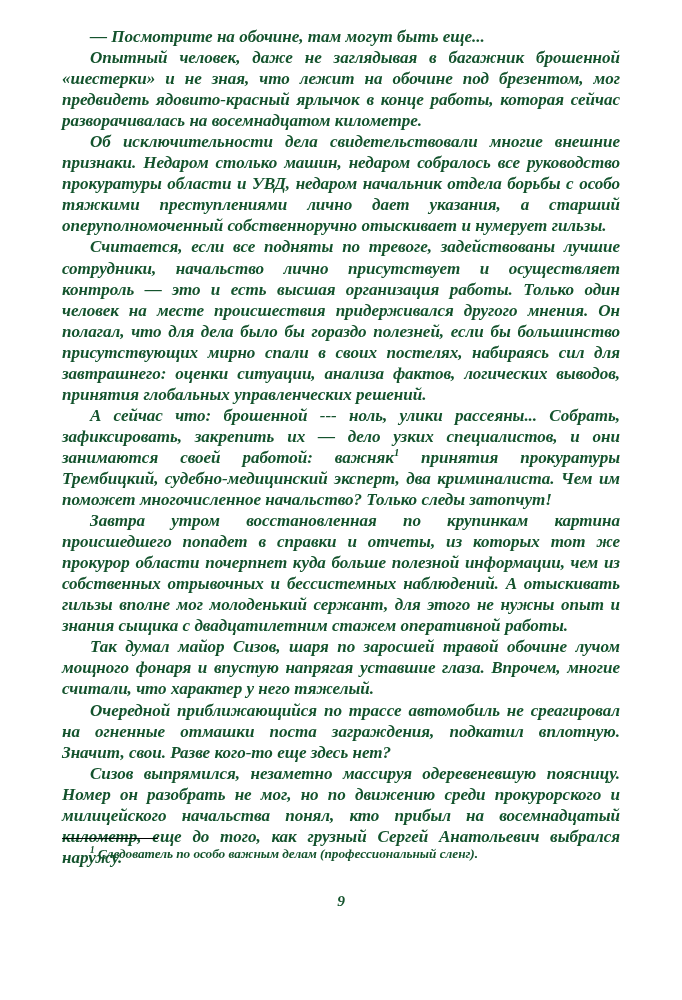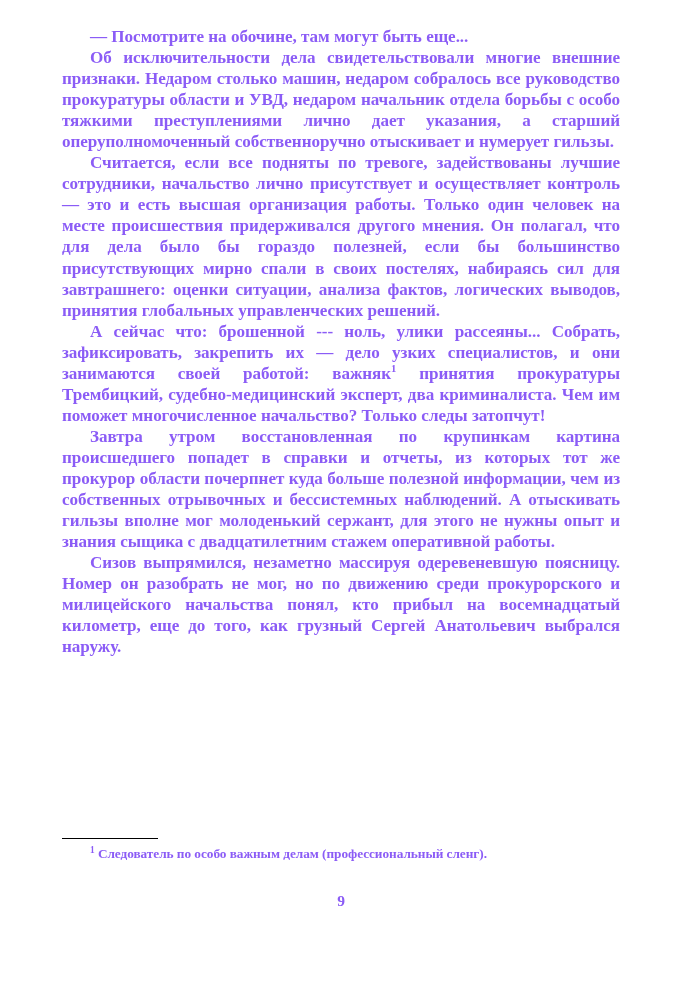--- a/index.html
+++ b/index.html
@@ -8,21 +8,22 @@
     background: #ffffff;
   }
   .page {
     position: relative;
     width: 682px;
     height: 1000px;
     background: #ffffff;
     margin: 0 auto;
     overflow: hidden;
     font-family: "Liberation Serif", "DejaVu Serif", serif;
-    color: #8b5cf6;
+    color: #14532d;
+    font-style: italic;
     -webkit-font-smoothing: none;
   }
   .text-column {
     position: absolute;
     left: 62px;
     top: 26px;
     width: 558px;
   }
   p.body-par {
     margin: 0;
@@ -83,31 +84,34 @@
 </style>
 </head>
 <body>
 
 <div class="page">
 
   <div class="text-column">
 
     <p class="body-par">— Посмотрите на обочине, там могут быть еще...</p>
 
+    <p class="body-par">Опытный человек, даже не заглядывая в багажник брошенной «шестерки» и не зная, что лежит на обочине под брезентом, мог предвидеть ядовито-красный ярлычок в конце работы, которая сейчас разворачивалась на восемнадцатом километре.</p>
 
     <p class="body-par">Об исключительности дела свидетельствовали многие внешние признаки. Недаром столько машин, недаром собралось все руководство прокуратуры области и УВД, недаром начальник отдела борьбы с особо тяжкими преступлениями лично дает указания, а старший оперуполномоченный собственноручно отыскивает и нумерует гильзы.</p>
 
 
     <p class="body-par">Считается, если все подняты по тревоге, задействованы лучшие сотрудники, начальство лично присутствует и осуществляет контроль — это и есть высшая организация работы. Только один человек на месте происшествия придерживался другого мнения. Он полагал, что для дела было бы гораздо полезней, если бы большинство присутствующих мирно спали в своих постелях, набираясь сил для завтрашнего: оценки ситуации, анализа фактов, логических выводов, принятия глобальных управленческих решений.</p>
 
     <p class="body-par"><span>А сейчас что: брошенной --- ноль, улики рассеяны... Собрать, зафиксировать, закрепить их — дело узких специалистов, и они занимаются своей работой: важняк</span><sup class="fn-ref">1</sup><span> принятия прокуратуры Трембицкий, судебно-медицинский эксперт, два криминалиста. Чем им поможет многочисленное начальство? Только следы затопчут!</span></p>
 
     <p class="body-par">Завтра утром восстановленная по крупинкам картина происшедшего попадет в справки и отчеты, из которых тот же прокурор области почерпнет куда больше полезной информации, чем из собственных отрывочных и бессистемных наблюдений. А отыскивать гильзы вполне мог молоденький сержант, для этого не нужны опыт и знания сыщика с двадцатилетним стажем оперативной работы.</p>
 
+    <p class="body-par">Так думал майор Сизов, шаря по заросшей травой обочине лучом мощного фонаря и впустую напрягая уставшие глаза. Впрочем, многие считали, что характер у него тяжелый.</p>
 
+    <p class="body-par">Очередной приближающийся по трассе автомобиль не среагировал на огненные отмашки поста заграждения, подкатил вплотную. Значит, свои. Разве кого-то еще здесь нет?</p>
 
     <p class="body-par">Сизов выпрямился, незаметно массируя одеревеневшую поясницу. Номер он разобрать не мог, но по движению среди прокурорского и милицейского начальства понял, кто прибыл на восемнадцатый километр, еще до того, как грузный Сергей Анатольевич выбрался наружу.</p>
 
   </div>
 
   <div class="footnote-block">
     <hr class="footnote-rule">
     <p class="footnote-text"><sup>1</sup><span> Следователь по особо важным делам (профессиональный сленг).</span></p>
   </div>
 

